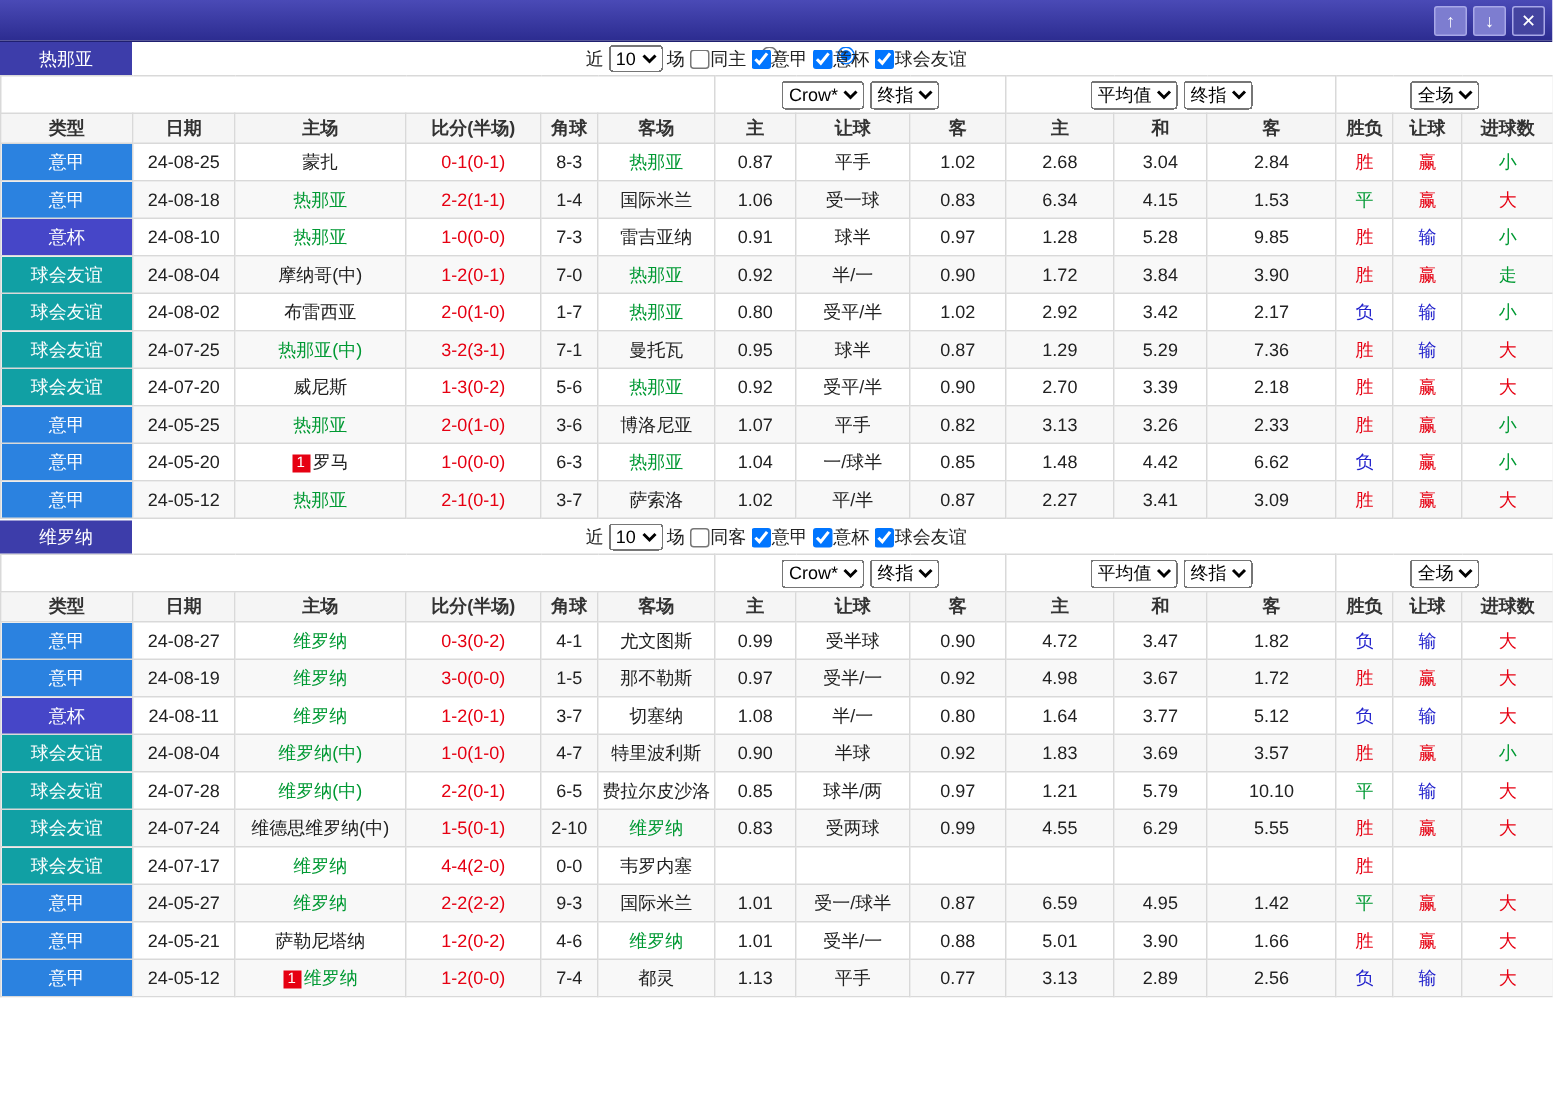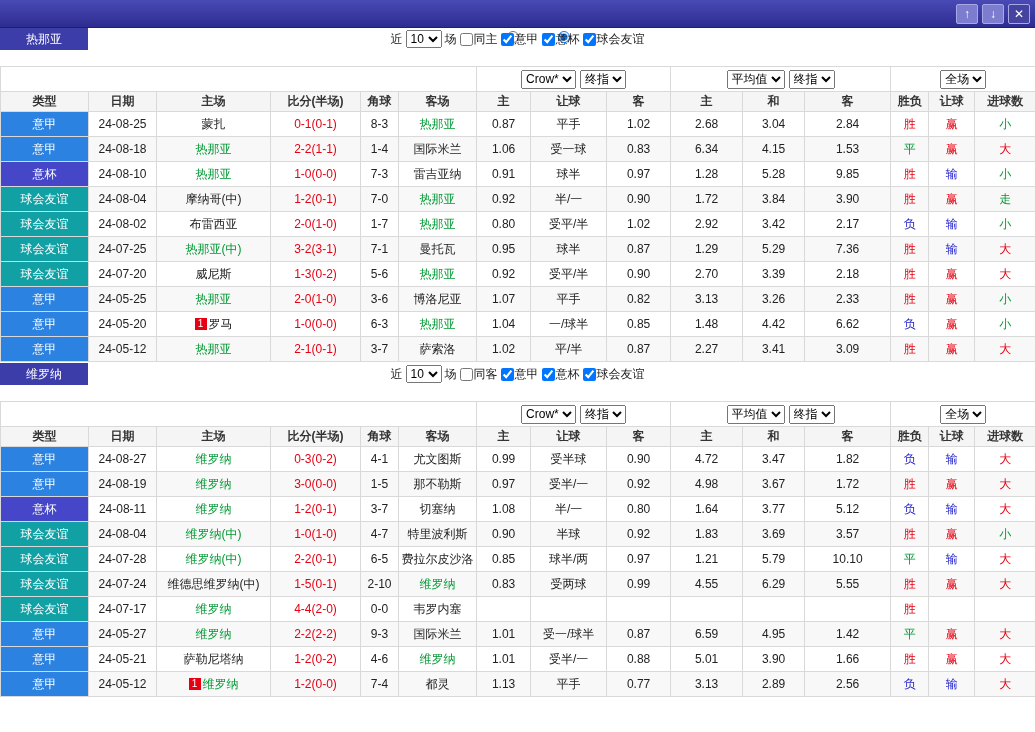--- a/index.html
+++ b/index.html
@@ -40,21 +40,21 @@
   .team-tab {
     position: absolute; left: 0; top: 0; width: 88px; height: 22px;
     background: #3d3daa; color: #fff;
     display: flex; align-items: center; justify-content: center;
   }
   .filters { margin: 0 auto; display: flex; align-items: center; gap: 3px; color: #222; }
   .filters select { font-size: 12px; height: 18px; }
   .filters label.cb { display: flex; align-items: center; gap: 1px; cursor: pointer; }
   .filters input[type=checkbox] { margin: 0; width: 13px; height: 13px; }
   
-  table.grid { border-collapse: collapse; table-layout: fixed; width: 1035px; font-size: 12px; margin-top: 16px; }
+  table.grid { border-collapse: collapse; table-layout: fixed; width: 1035px; font-size: 12px; }
   .grid td, .grid th {
     border: 1px solid #d9d9d9; text-align: center; padding: 0;
     overflow: hidden; white-space: nowrap;
   }
   .grid thead th { background: #f5f5f5; font-weight: bold; color: #333; height: 20px; }
   .dropdown-row td { height: 25px; background: #fff; }
   .dropdown-row select { font-size: 12px; height: 19px; margin: 0 2px; }
   .grid tbody td { height: 25px; }
   .grid tbody tr:nth-child(even) { background: #f8f8f8; }
   td.type-cell { color: #fff; }

